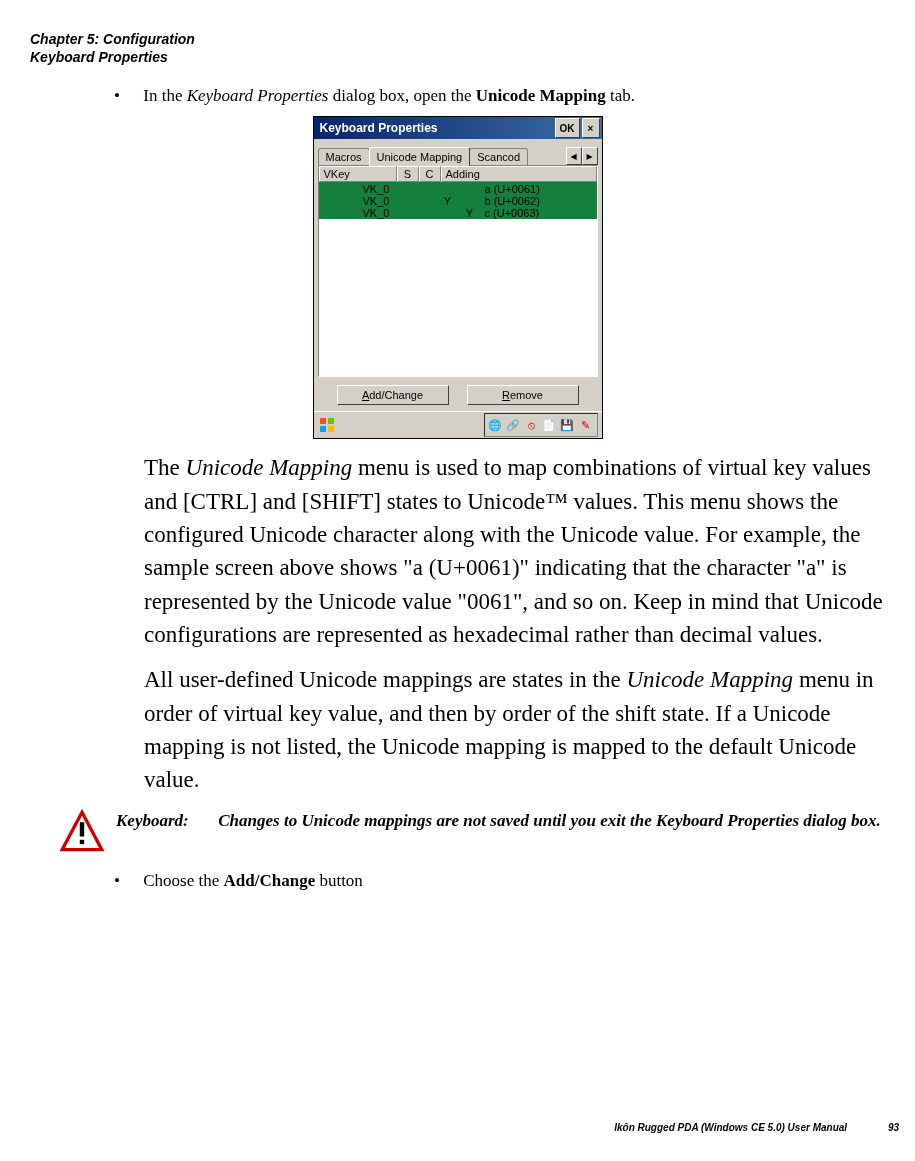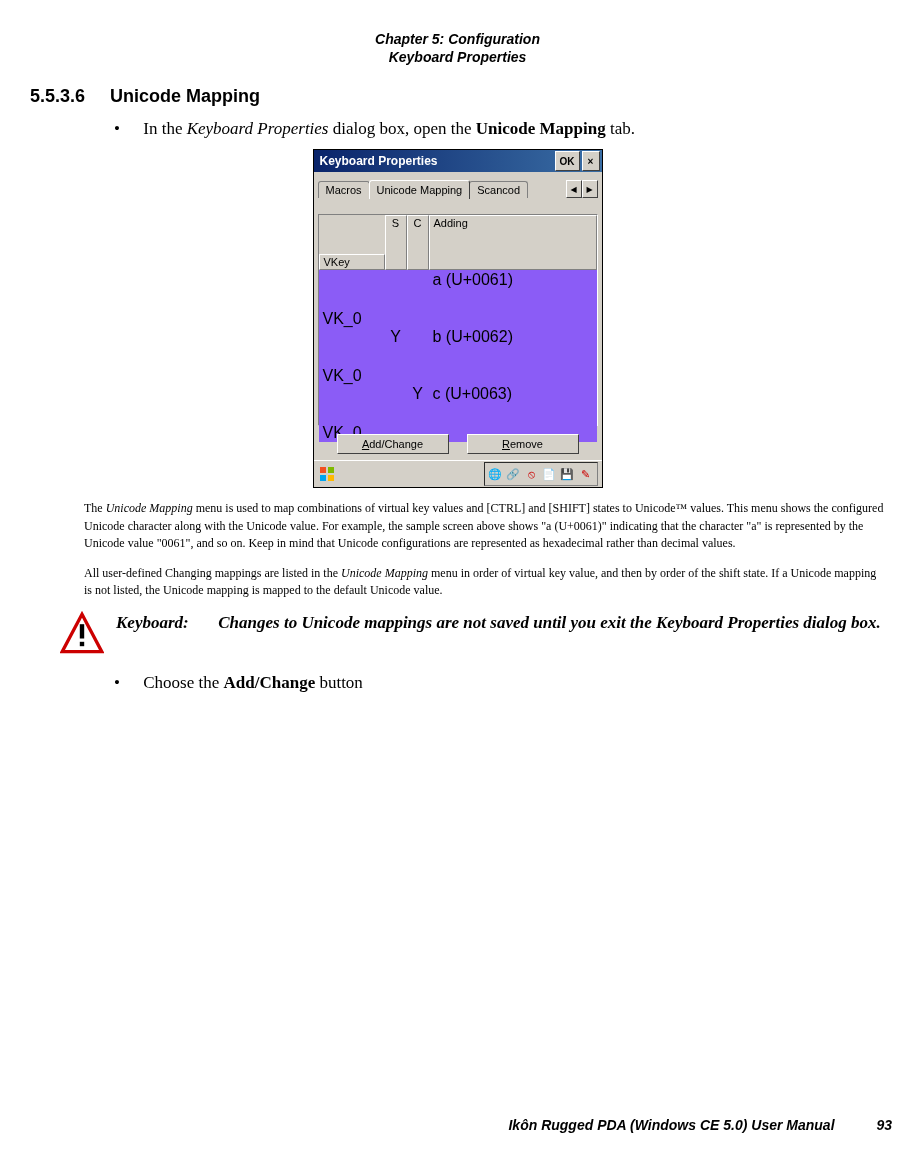--- a/index.html
+++ b/index.html
@@ -12,21 +12,21 @@
     background: #fff;
     color: #000;
   }
   .page {
     padding: 30px 30px 30px 30px;
     box-sizing: border-box;
     height: 100%;
     position: relative;
   }
   .header {
-    text-align: center;
+    text-align: left;
     font-style: italic;
     font-family: 'Trebuchet MS', Verdana, sans-serif;
     font-weight: bold;
     font-size: 14px;
     line-height: 1.3;
     margin-bottom: 20px;
   }
   .section-heading {
     font-family: 'Trebuchet MS', Verdana, sans-serif;
     font-weight: bold;
@@ -36,22 +36,22 @@
   .bullet-line {
     margin-left: 84px;
     font-size: 17px;
     margin-bottom: 10px;
   }
   .bullet {
     display: inline-block;
     width: 25px;
   }
   .body-text {
-    margin-left: 54px;
-    font-size: 12px;
+    margin-left: 114px;
+    font-size: 23px;
     line-height: 1.45;
     margin-top: 12px;
     margin-bottom: 8px;
     font-family: Liberation Serif, serif;
   }
   .sub-heading {
     font-family: 'Trebuchet MS', Verdana, sans-serif;
     font-weight: bold;
     font-size: 16px;
     margin-left: 80px;
@@ -82,25 +82,25 @@
   .important-label {
     display: inline-block;
     width: 98px;
   }
   .important-body {
     display: inline;
   }
   .footer {
     position: absolute;
     bottom: 28px;
-    right: 23px;
+    right: 16px;
     font-style: italic;
     font-family: 'Trebuchet MS', Verdana, sans-serif;
     font-weight: bold;
-    font-size: 14px;
+    font-size: 10px;
   }
   .page-num {
     font-style: italic;
     margin-left: 38px;
   }
 
   
   .dialog-wrap {
     width: 288px;
     margin: 0 auto 6px auto;
@@ -139,21 +139,21 @@
     box-sizing: border-box;
   }
   .dialog-body {
     background: #d4d0c8;
     padding: 4px 4px 6px 4px;
   }
   .tab-row {
     display: flex;
     align-items: flex-end;
     height: 22px;
-    margin-bottom: 16px;
+    margin-bottom: 0;
   }
   .tab {
     border: 1px solid #808080;
     border-bottom: none;
     border-radius: 3px 3px 0 0;
     background: #d4d0c8;
     padding: 2px 7px;
     font-size: 11px;
     margin-right: -1px;
     position: relative;
@@ -200,28 +200,29 @@
     font-size: 11px;
   }
   .list-header > div {
     border-top: 1px solid #fff;
     border-left: 1px solid #fff;
     border-right: 1px solid #808080;
     border-bottom: 1px solid #808080;
     padding: 1px 4px;
     box-sizing: border-box;
   }
-  .col-vkey { width: 66px; margin-top: 39px; }
+  .col-vkey { width: 78px; }
   .col-s { width: 22px; text-align: center;}
   .col-c { width: 22px; text-align: center;}
   .col-unicode { flex: 1; }
   .list-rows {
-    font-size: 16px;
-    background: #8b5cf6;
+    font-size: 11px;
+    background: #15803d;
     padding-top: 1px;
+    padding-left: 40px;
   }
   .list-row {
     display: flex;
     padding: 0;
   }
   .list-row > div {
     padding: 0 4px;
     box-sizing: border-box;
     white-space: nowrap;
   }
@@ -278,25 +279,20 @@
 </style>
 </head>
 <body>
 
 <div class="page">
   <div class="header">
     <div>Chapter 5: Configuration</div>
     <div>Keyboard Properties</div>
   </div>
 
-  <div class="section-heading">
-    <span>5.5.3.6</span>
-    &nbsp;&nbsp;&nbsp;
-    <span>Unicode Mapping</span>
-  </div>
 
   <div class="bullet-line">
     <span class="bullet">•</span>
     <span>In the </span><em class="ital">Keyboard Properties</em><span> dialog box, open the </span><strong class="bold">Unicode Mapping</strong><span> tab.</span>
   </div>
 
   <div class="dialog-wrap">
     <div class="titlebar">
       <span class="title-text">Keyboard Properties</span>
       <span class="title-btn">OK</span>
@@ -363,21 +359,21 @@
         <span style="color:#c00;">✎</span>
       </div>
     </div>
   </div>
 
   <div class="body-text">
     <span>The </span><em class="ital">Unicode Mapping</em><span> menu is used to map combinations of virtual key values and [CTRL] and [SHIFT] states to Unicode™ values. This menu shows the configured Unicode character along with the Unicode value. For example, the sample screen above shows "a (U+0061)" indicating that the character "a" is represented by the Unicode value "0061", and so on. Keep in mind that Unicode configurations are represented as hexadecimal rather than decimal values.</span>
   </div>
 
   <div class="body-text">
-    <span>All user-defined Changing mappings are listed in the </span><em class="ital">Unicode Mapping</em><span> menu in order of virtual key value, and then by order of the shift state. If a Unicode mapping is not listed, the Unicode mapping is mapped to the default Unicode value.</span>
+    <span>All user-defined Unicode mappings are states in the </span><em class="ital">Unicode Mapping</em><span> menu in order of virtual key value, and then by order of the shift state. If a Unicode mapping is not listed, the Unicode mapping is mapped to the default Unicode value.</span>
   </div>
 
 
   <div class="important-row">
     <div class="warn-icon">
       <svg viewBox="0 0 40 40" width="44" height="44">
         <polygon points="20,3 38,37 2,37" fill="none" stroke="#c00" stroke-width="3"></polygon>
         <rect x="18" y="12" width="4" height="13" fill="#000"></rect>
         <rect x="18" y="28" width="4" height="4" fill="#000"></rect>
       </svg>

